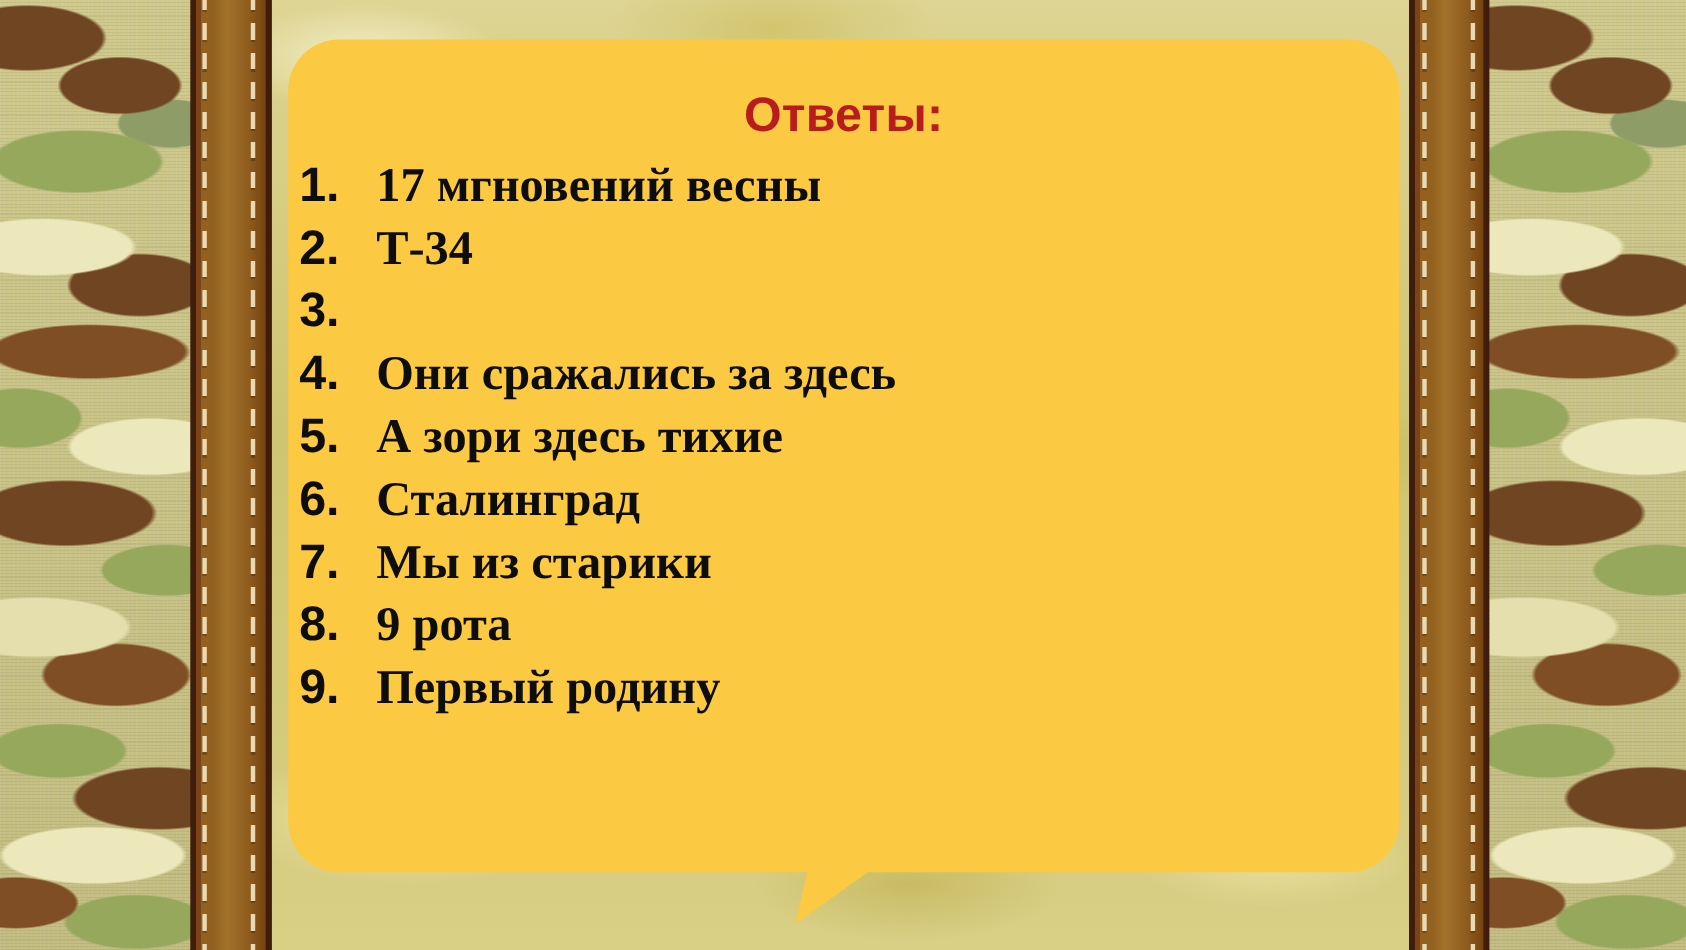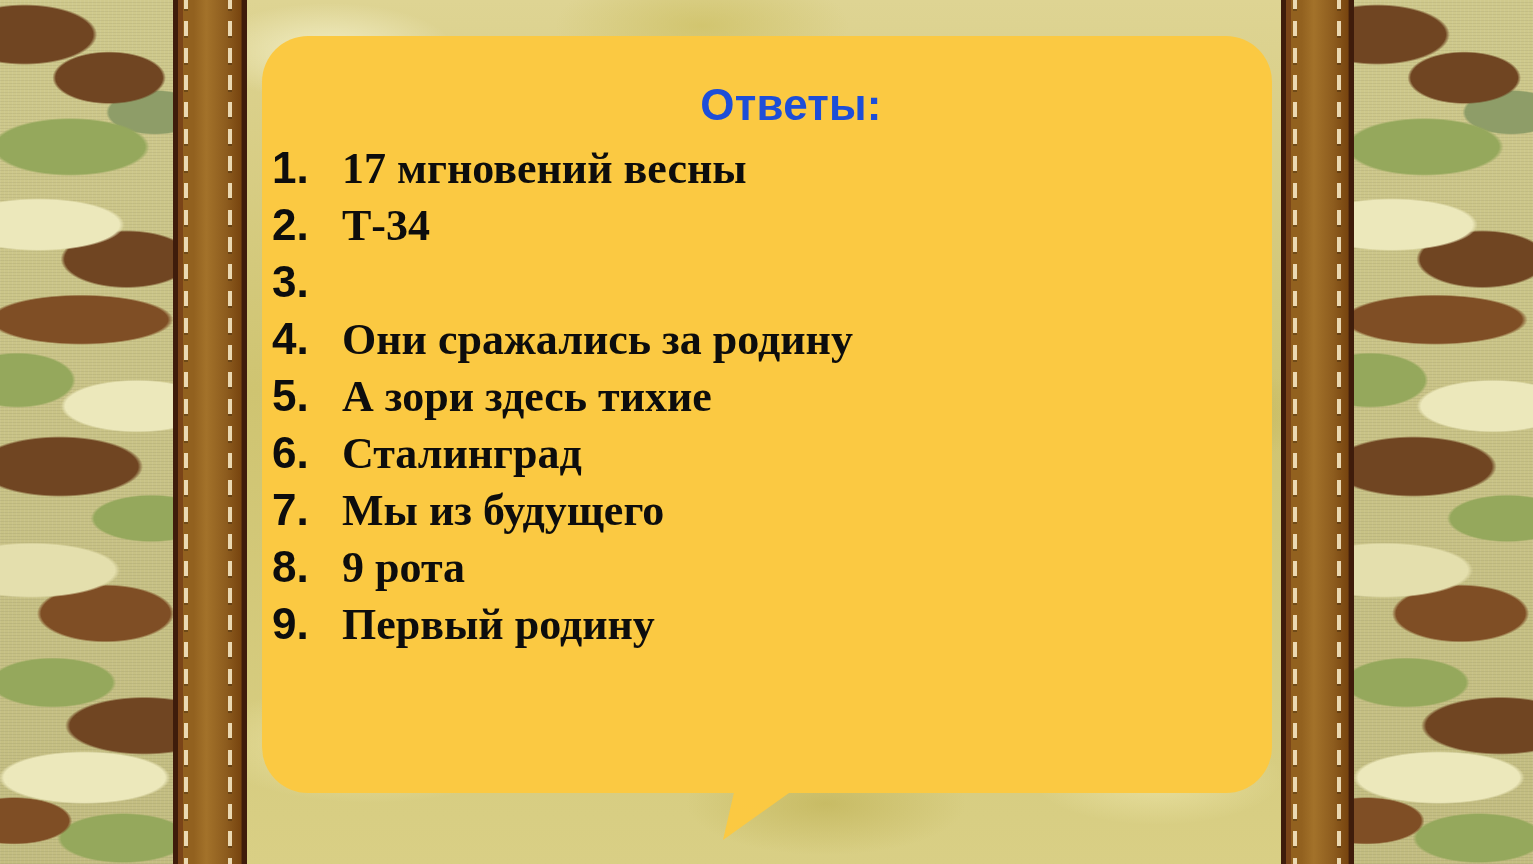--- a/index.html
+++ b/index.html
@@ -119,23 +119,22 @@
   .tail svg { display: block; }
 
   
   .bubble-title {
     position: absolute;
     left: 0; top: 44px;
     width: 1010px;
     text-align: center;
     font-size: 44px;
     font-weight: bold;
-    color: #1d4ed8;
+    color: #b91c1c;
     letter-spacing: 0.2px;
-    padding-left: 24px;
   }
   .answers {
     position: absolute;
     left: 10px; top: 107px;
     width: 990px;
     list-style: none;
     margin: 0;
     padding: 0;
   }
   .answer-row {
@@ -190,33 +189,33 @@
         </li>
         <li class="answer-row">
           <span class="answer-num">2.</span>
           <span class="answer-text">Т-34</span>
         </li>
         <li class="answer-row">
           <span class="answer-num">3.</span>
         </li>
         <li class="answer-row">
           <span class="answer-num">4.</span>
-          <span class="answer-text">Они сражались за родину</span>
+          <span class="answer-text">Они сражались за здесь</span>
         </li>
         <li class="answer-row">
           <span class="answer-num">5.</span>
           <span class="answer-text">А зори здесь тихие</span>
         </li>
         <li class="answer-row">
           <span class="answer-num">6.</span>
           <span class="answer-text">Сталинград</span>
         </li>
         <li class="answer-row">
           <span class="answer-num">7.</span>
-          <span class="answer-text">Мы из будущего</span>
+          <span class="answer-text">Мы из старики</span>
         </li>
         <li class="answer-row">
           <span class="answer-num">8.</span>
           <span class="answer-text">9 рота</span>
         </li>
         <li class="answer-row">
           <span class="answer-num">9.</span>
           <span class="answer-text">Первый родину</span>
         </li>
       </ol>

